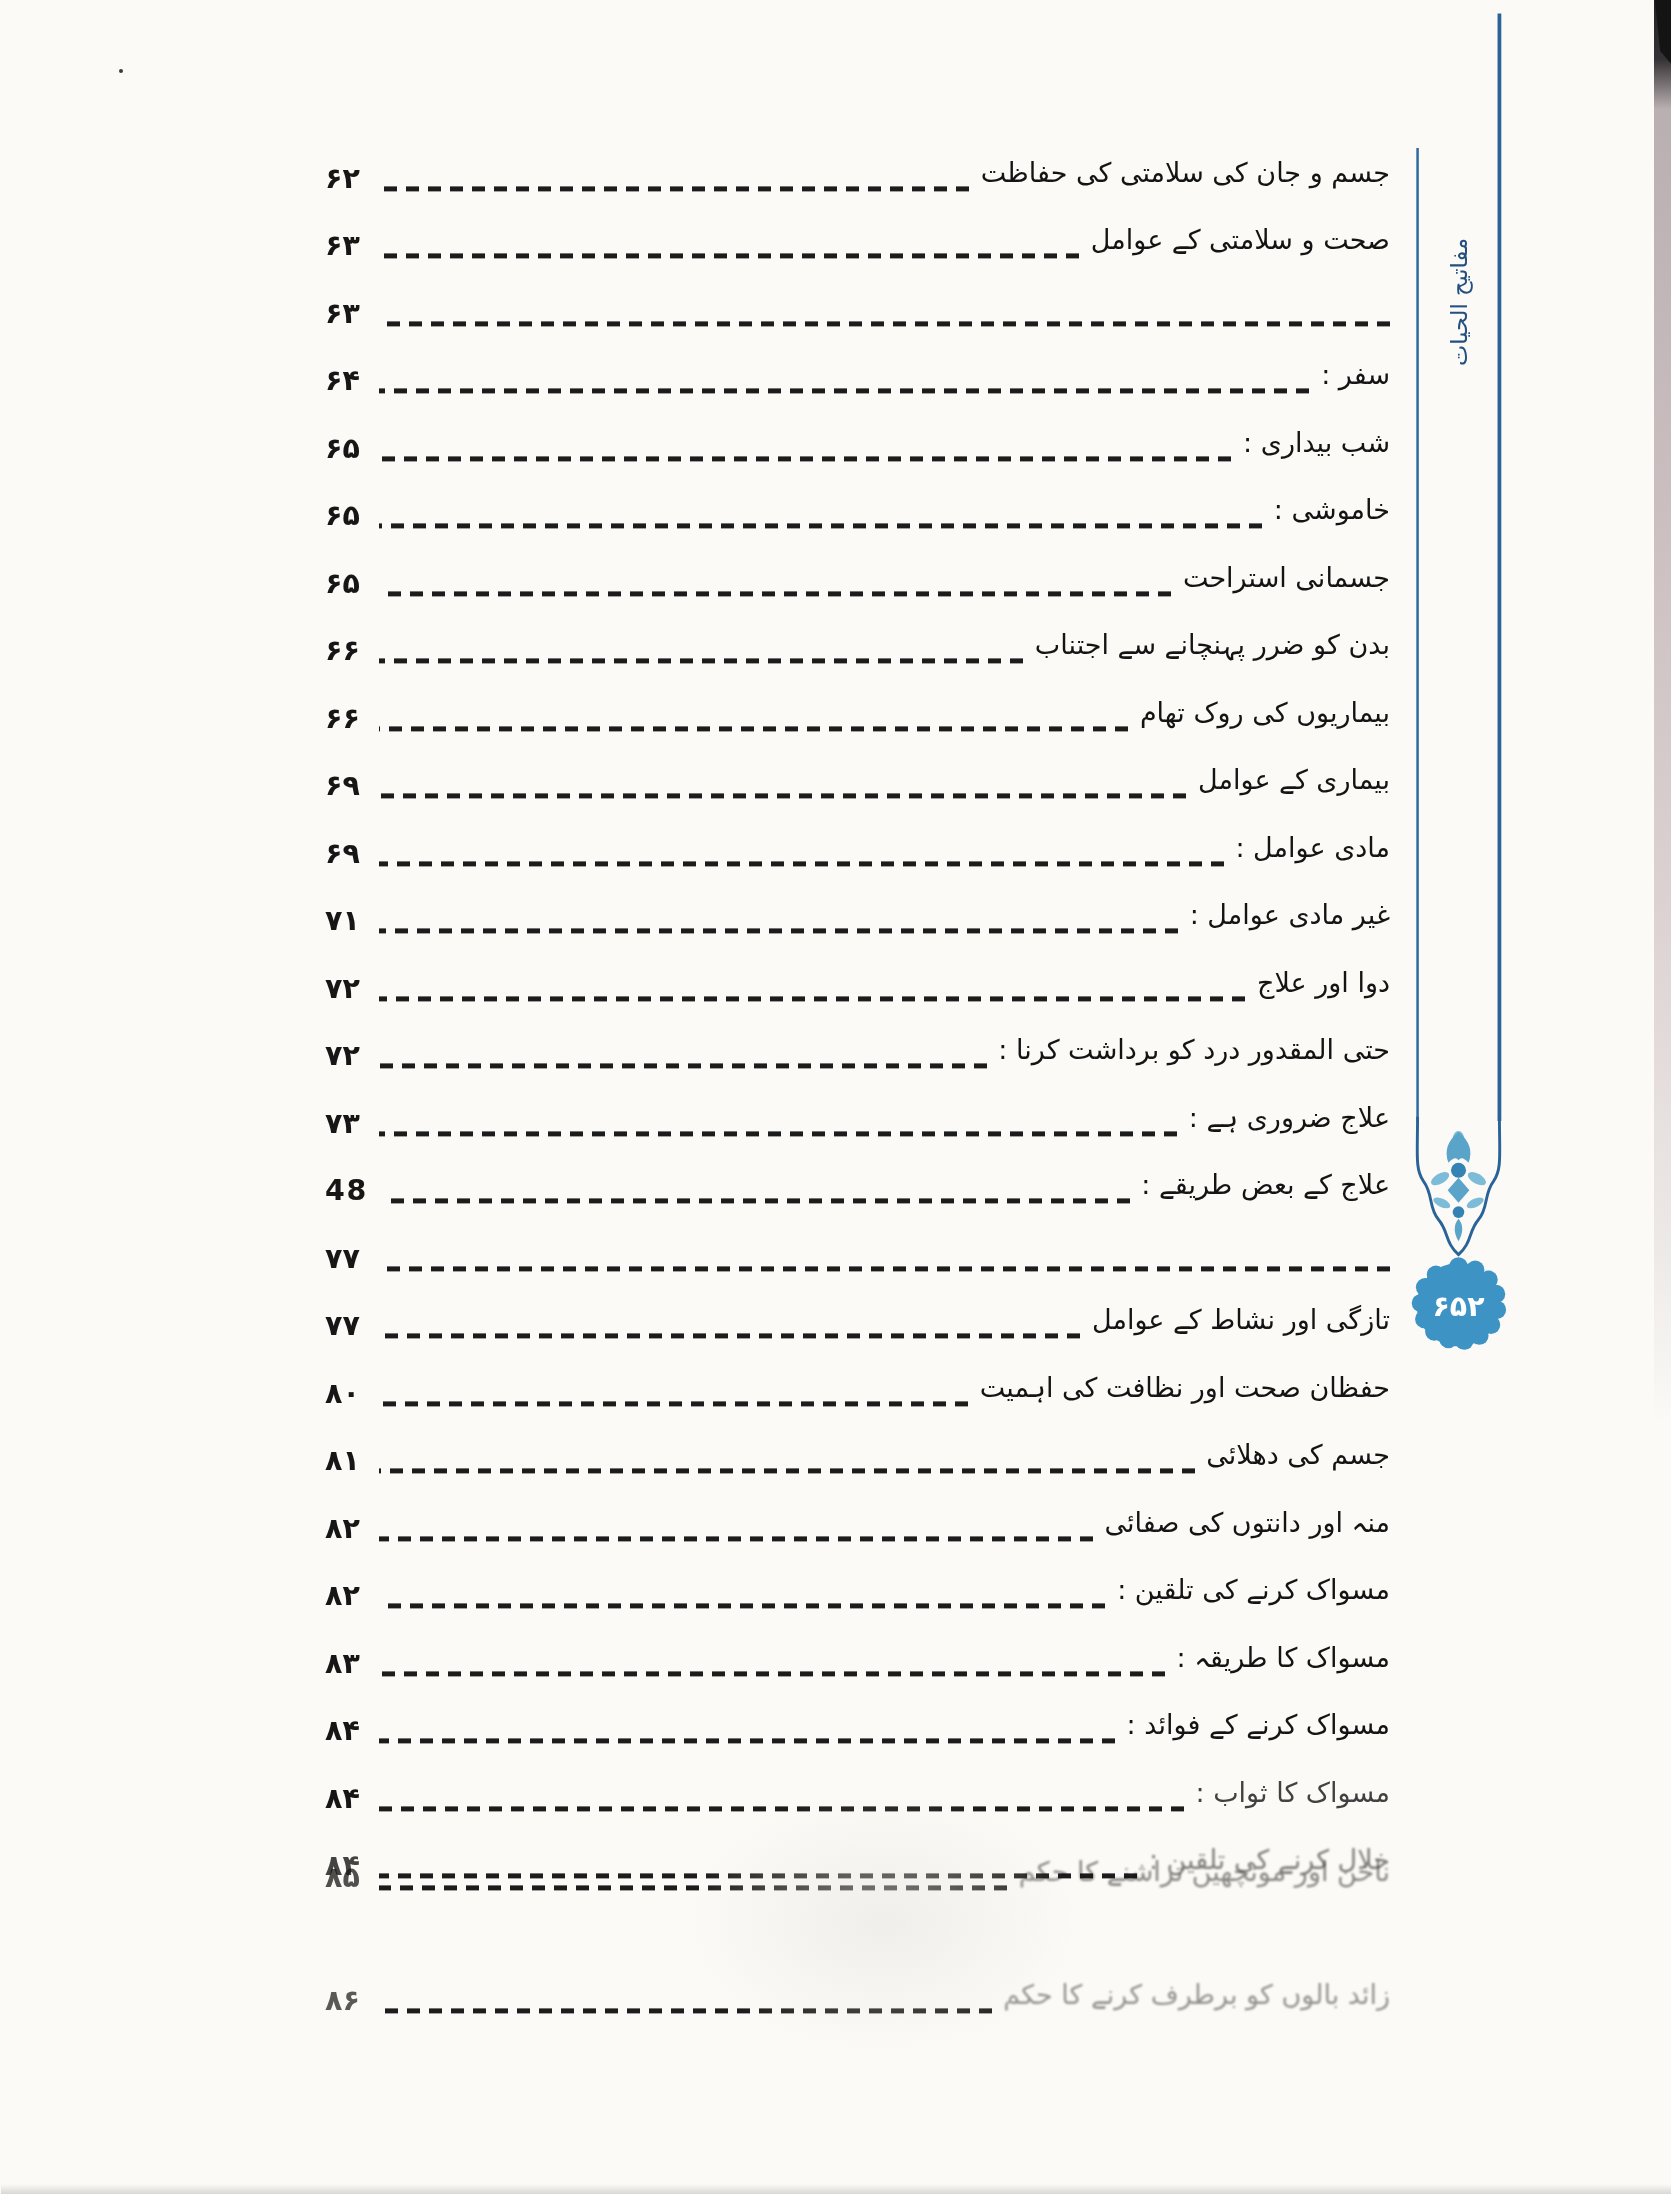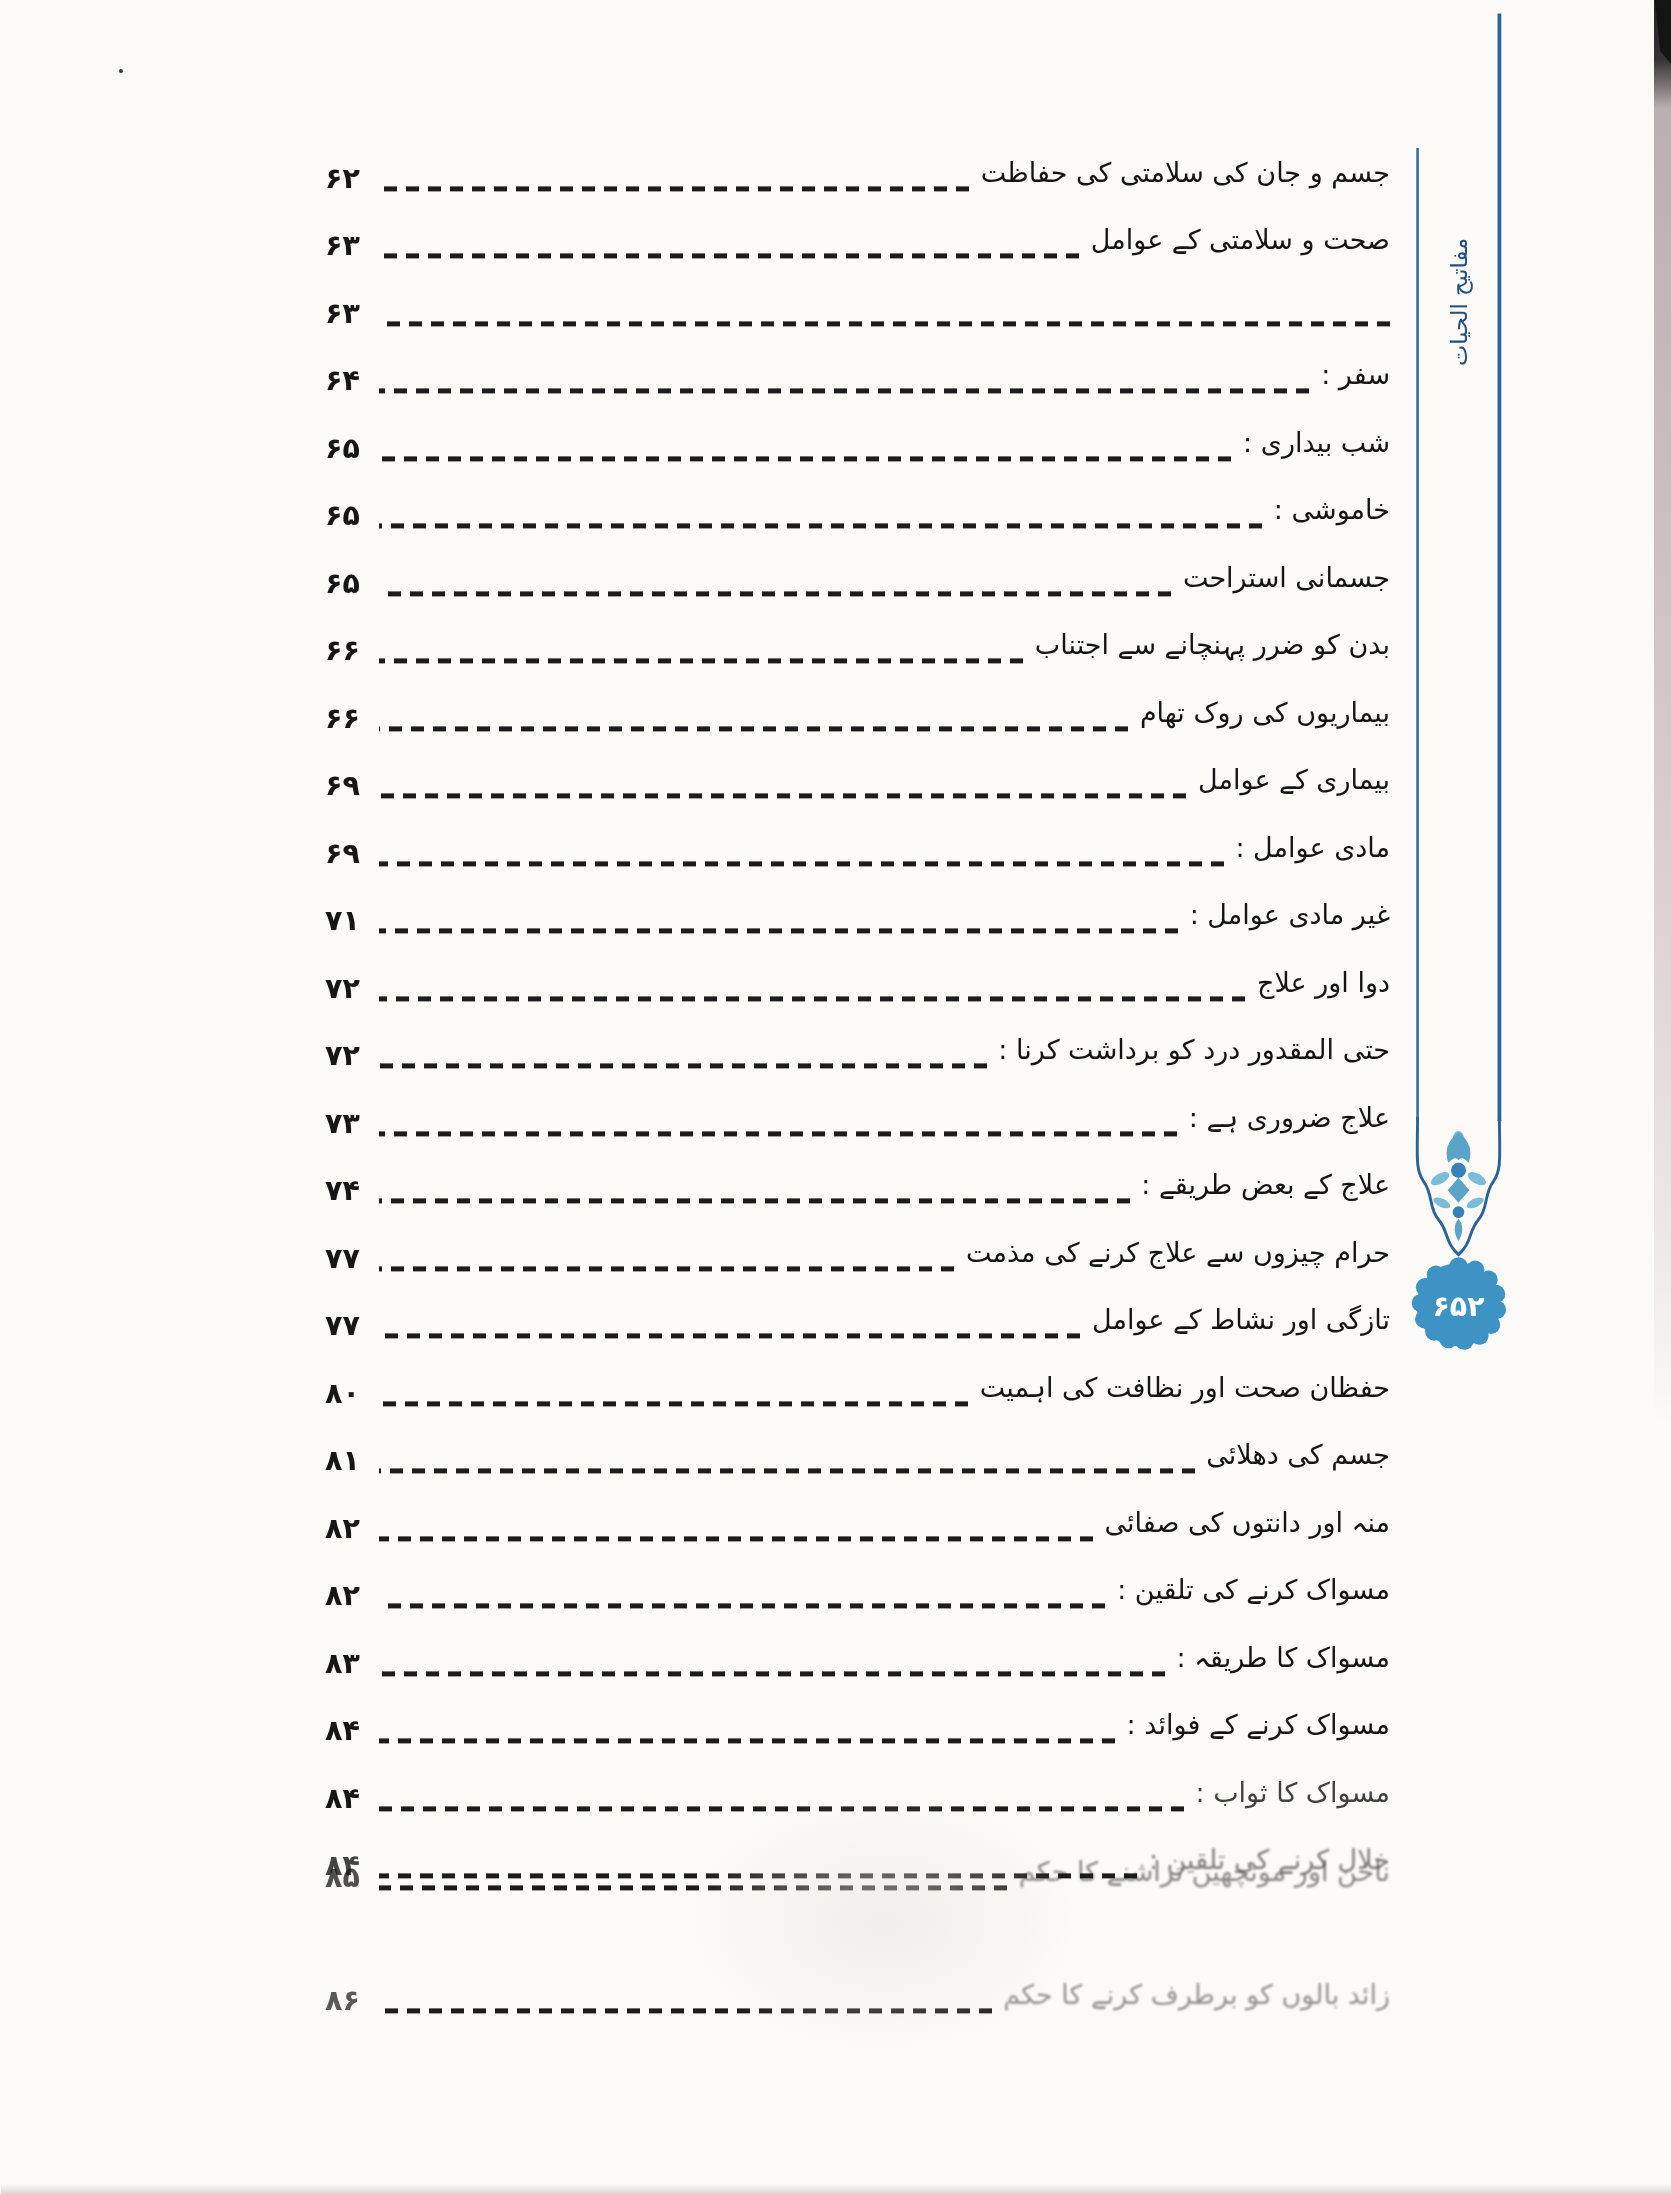--- a/index.html
+++ b/index.html
@@ -152,24 +152,23 @@
         <span class="page-num">۷۲</span>
       </div>
       <div class="toc-row" style="top: 1092px;">
         <span class="entry-label">علاج ضروری ہے :</span>
         <span class="leader"></span>
         <span class="page-num">۷۳</span>
       </div>
       <div class="toc-row" style="top: 1159px;">
         <span class="entry-label">علاج کے بعض طریقے :</span>
         <span class="leader"></span>
-        <span class="page-num">۷۴</span>
+        <span class="page-num">48</span>
       </div>
       <div class="toc-row" style="top: 1227px;">
-        <span class="entry-label">حرام چیزوں سے علاج کرنے کی مذمت</span>
         <span class="leader"></span>
         <span class="page-num">۷۷</span>
       </div>
       <div class="toc-row" style="top: 1294px;">
         <span class="entry-label">تازگی اور نشاط کے عوامل</span>
         <span class="leader"></span>
         <span class="page-num">۷۷</span>
       </div>
       <div class="toc-row" style="top: 1362px;">
         <span class="entry-label">حفظان صحت اور نظافت کی اہمیت</span>

